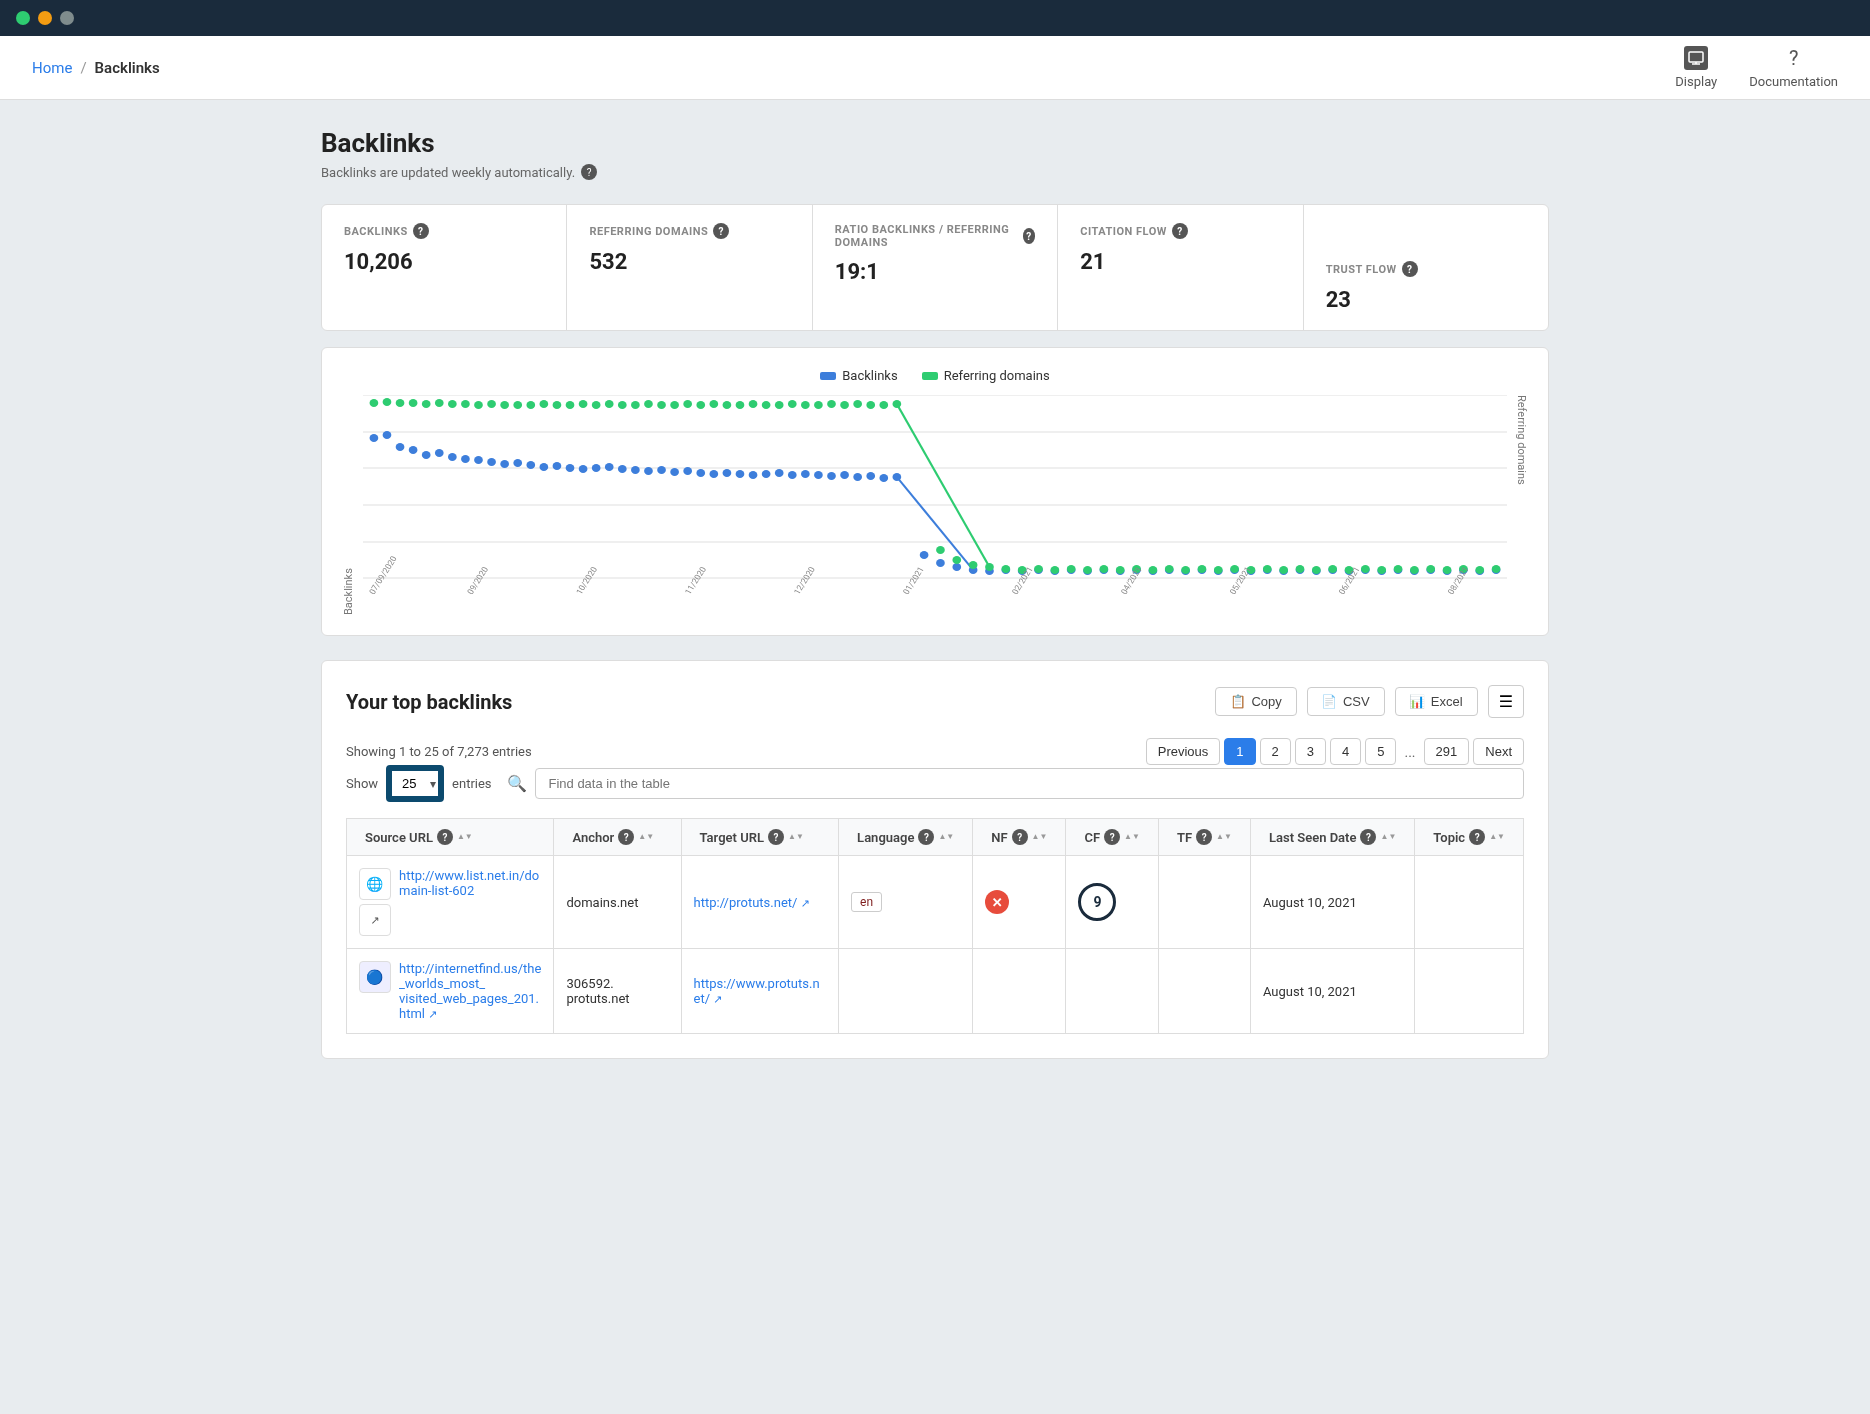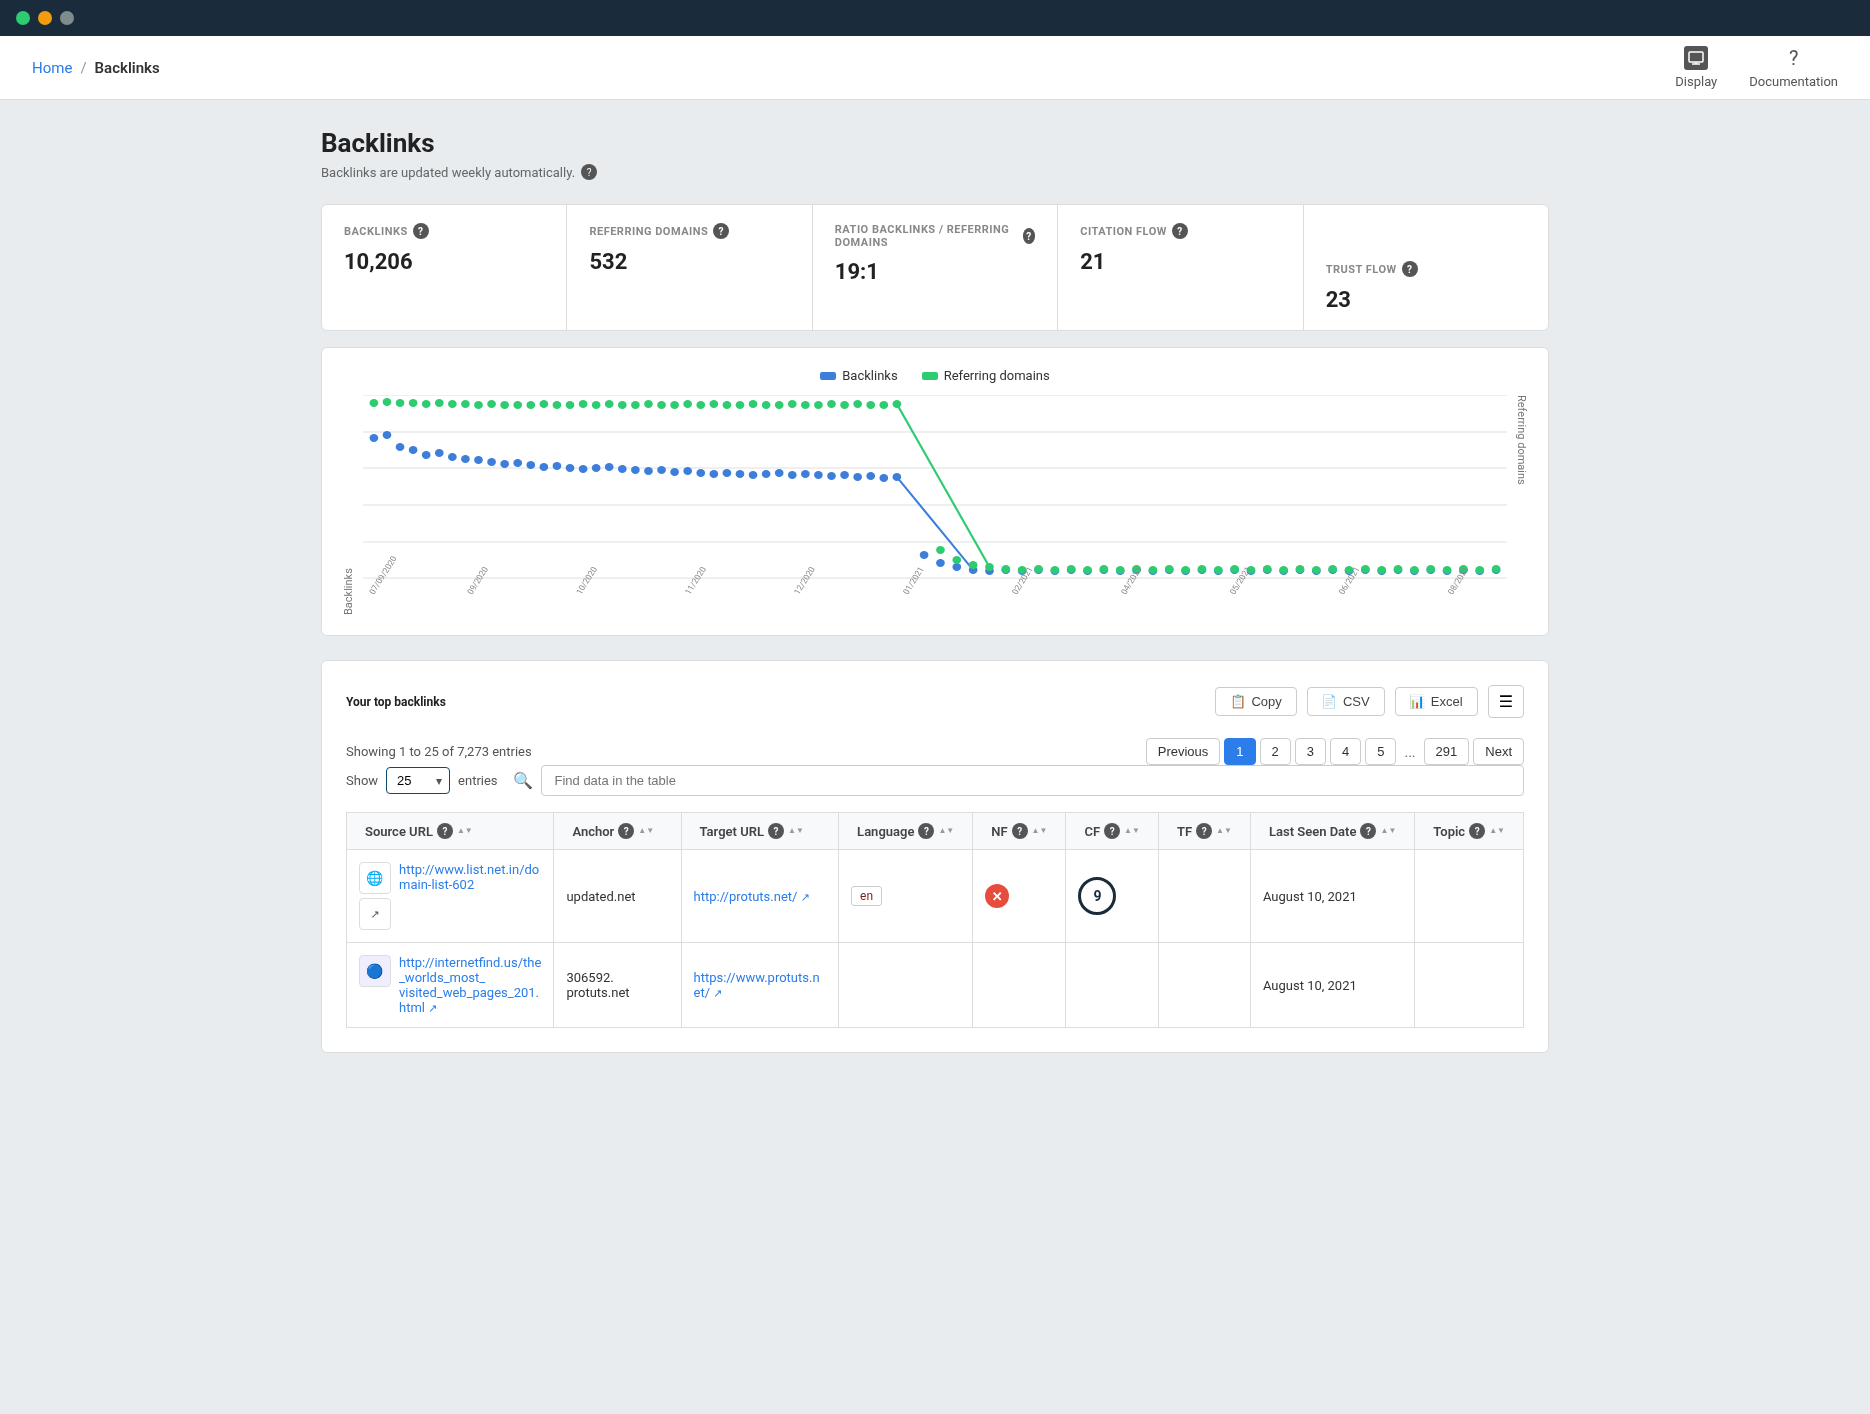--- a/index.html
+++ b/index.html
@@ -203,21 +203,21 @@
       border-radius: 6px;
       padding: 24px;
     }
     .table-header {
       display: flex;
       align-items: center;
       justify-content: space-between;
       margin-bottom: 20px;
     }
     .table-title {
-      font-size: 12px;
+      font-size: 20px;
       font-weight: 700;
       color: #222;
     }
     .table-actions {
       display: flex;
       gap: 10px;
       align-items: center;
     }
     .action-btn {
       display: flex;
@@ -279,22 +279,22 @@
       margin-bottom: 16px;
     }
     .show-entries {
       display: flex;
       align-items: center;
       gap: 8px;
       font-size: 13px;
       color: #555;
     }
     .show-select {
-      padding: 5px 30px 5px 10px;
-      border: 1px solid #0c4a6e;
+      padding: 5px 14px 5px 10px;
+      border: 6px solid #0c4a6e;
       border-radius: 4px;
       font-size: 13px;
       background: #fff;
       appearance: none;
       cursor: pointer;
       position: relative;
     }
     .select-wrapper {
       position: relative;
       display: inline-block;
@@ -877,21 +877,21 @@
         <tr>
           <td>
             <div class="source-url-cell">
               <div style="display:flex;flex-direction:column;gap:4px;">
                 <div class="url-icon">🌐</div>
                 <div class="url-icon" style="font-size:11px;">↗</div>
               </div>
               <a href="#" class="url-link">http://www.list.net.in/domain-list-602</a>
             </div>
           </td>
-          <td>updated.net</td>
+          <td>domains.net</td>
           <td>
             <a href="#" class="url-link">http://protuts.net/ <span class="external-icon">↗</span></a>
           </td>
           <td>
             <span class="lang-badge">en</span>
           </td>
           <td>
             <span class="nf-error">✕</span>
           </td>
           <td>

